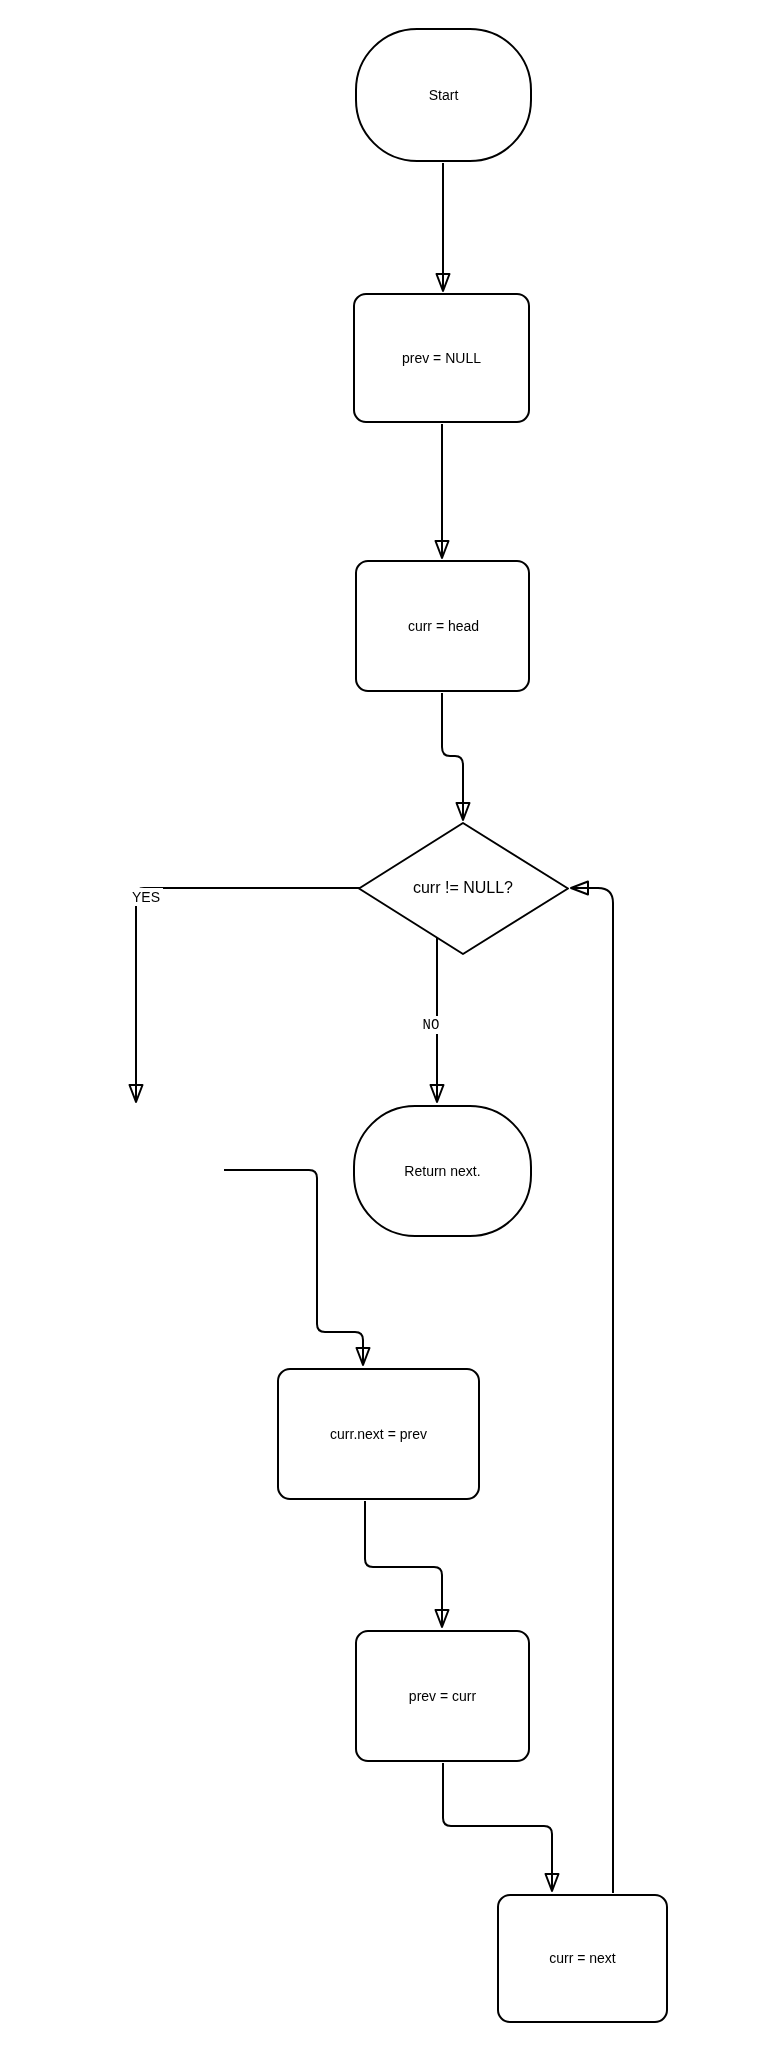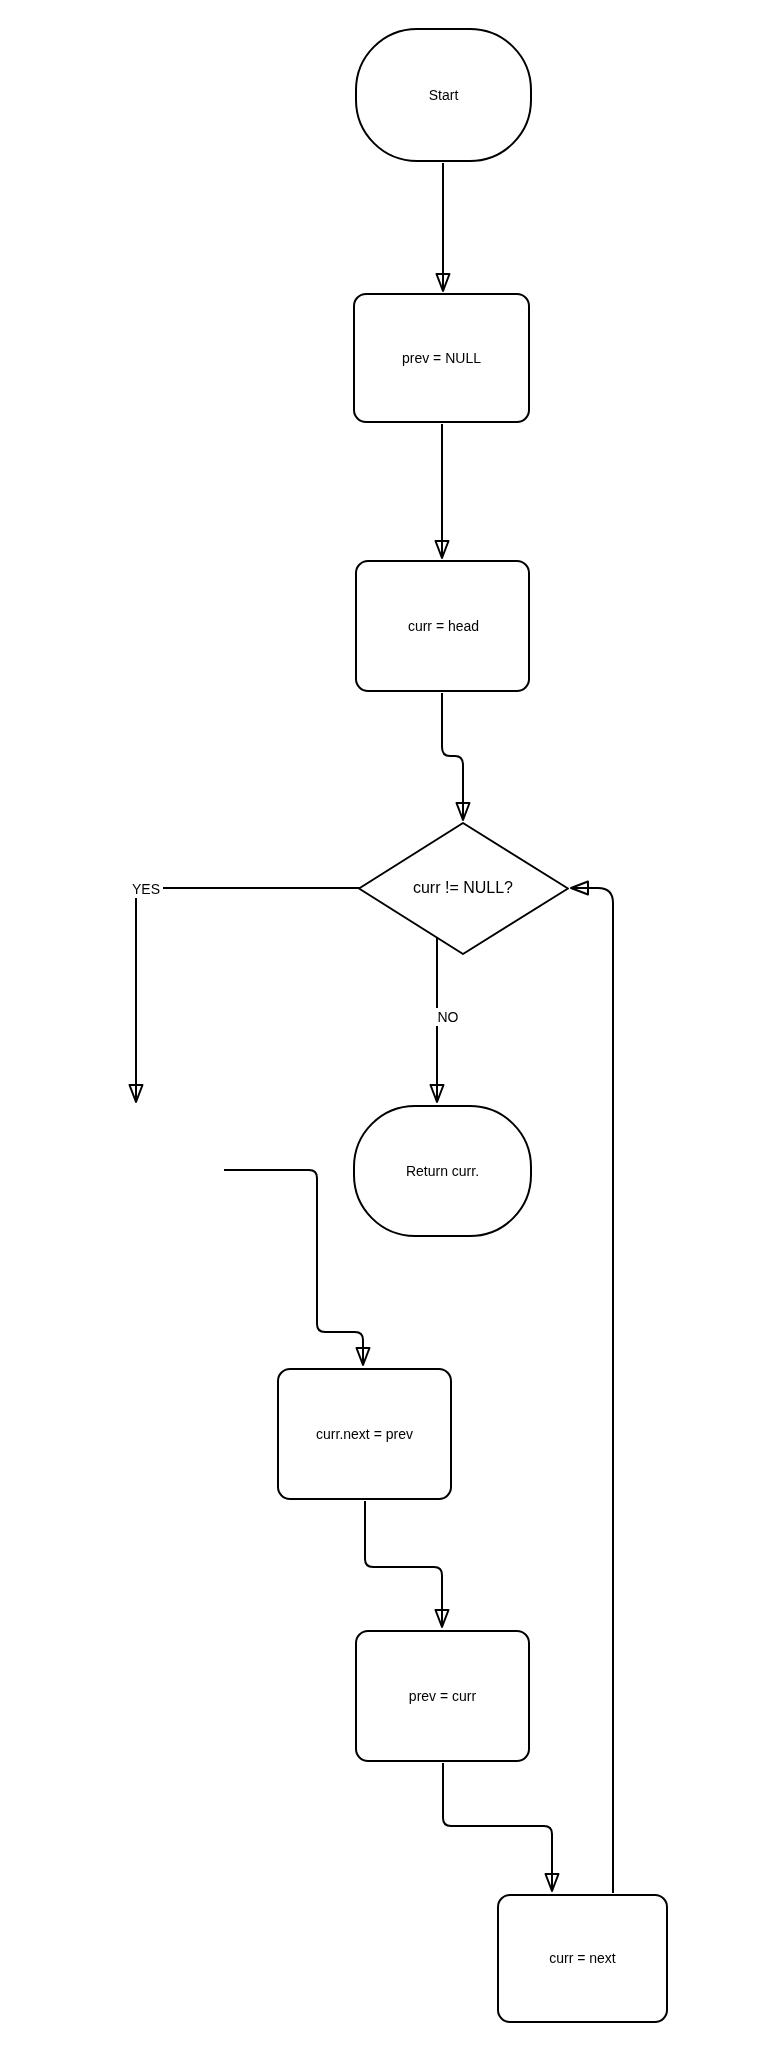--- a/index.html
+++ b/index.html
@@ -45,20 +45,21 @@
     background: transparent;
   }
   .edge-label {
     position: absolute;
     z-index: 3;
     transform: translate(-50%, -50%);
     background: #ffffff;
     padding: 1px 3px;
     font-size: 14px;
     white-space: nowrap;
+    margin-top: 8px;
   }
 </style>
 </head>
 <body>
 
 <div class="canvas">
 
   <svg class="edges" width="759" height="2056" viewBox="0 0 759 2056">
     <defs>
       <marker id="arrow" markerUnits="userSpaceOnUse" markerWidth="20" markerHeight="16" viewBox="0 0 20 16" refX="18.5" refY="8" orient="auto">
@@ -90,32 +91,32 @@
   <div class="node process" style="left:355px; top:560px; width:175px; height:132px;padding-left:6px;">
     <span>curr = head</span>
   </div>
 
   <div class="diamond-label" style="left:383px; top:874px; width:160px; height:28px;align-items:center;">
     <span>curr != NULL?</span>
   </div>
 
 
   <div class="node terminator" style="left:353px; top:1105px; width:179px; height:132px;">
-    <span>Return curr.</span>
+    <span>Return next.</span>
   </div>
 
-  <div class="node process" style="left:277px; top:1368px; width:175px; height:132px;">
+  <div class="node process" style="left:277px; top:1368px; width:203px; height:132px;">
     <span>curr.next = prev</span>
   </div>
 
   <div class="node process" style="left:355px; top:1630px; width:175px; height:132px;">
     <span>prev = curr</span>
   </div>
 
   <div class="node process" style="left:497px; top:1894px; width:171px; height:129px;">
     <span>curr = next</span>
   </div>
 
   <span class="edge-label" style="left:146px; top:889px;">YES</span>
 
-  <span class="edge-label" style="left:448px; top:1017px;">NO</span>
+  <span class="edge-label" style="left:431px; top:1017px;font-family:Liberation Mono, monospace;">NO</span>
 
 </div>
 
 </body></html>

